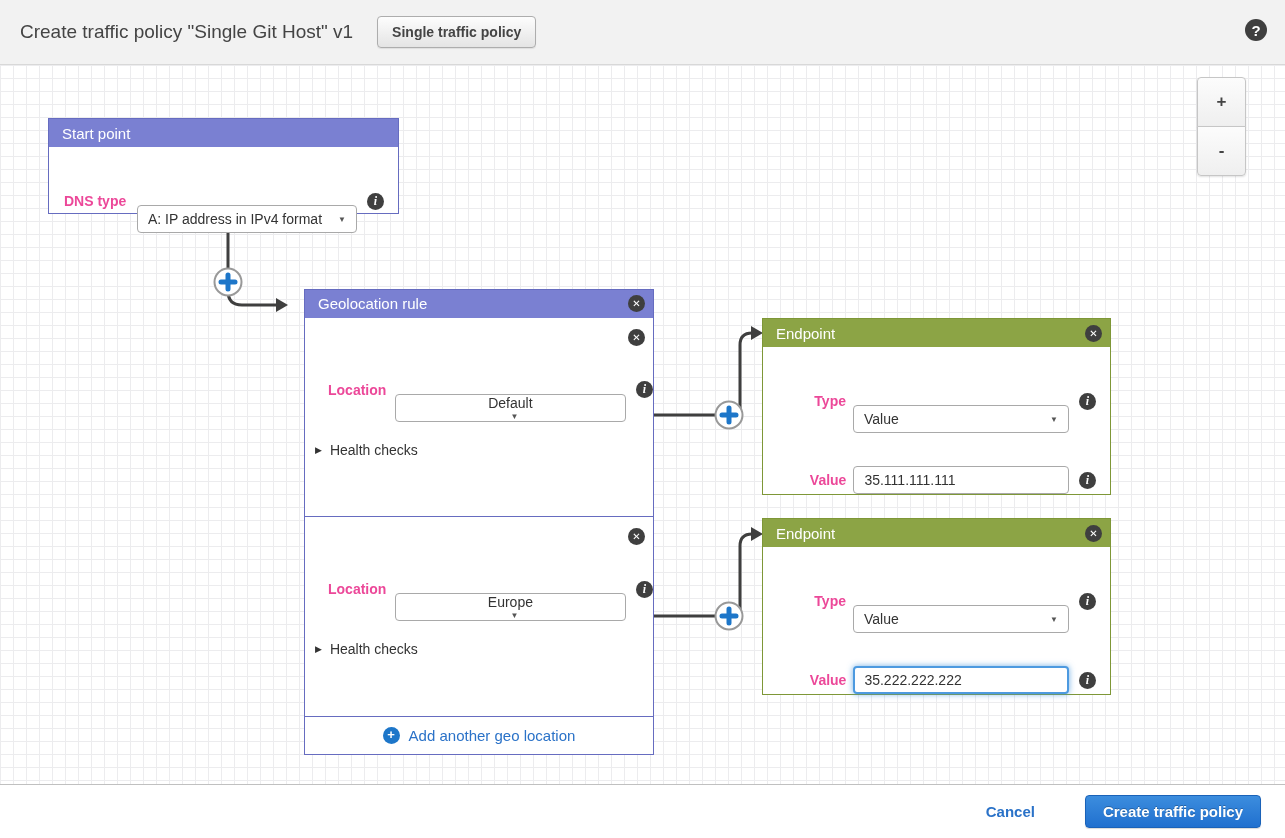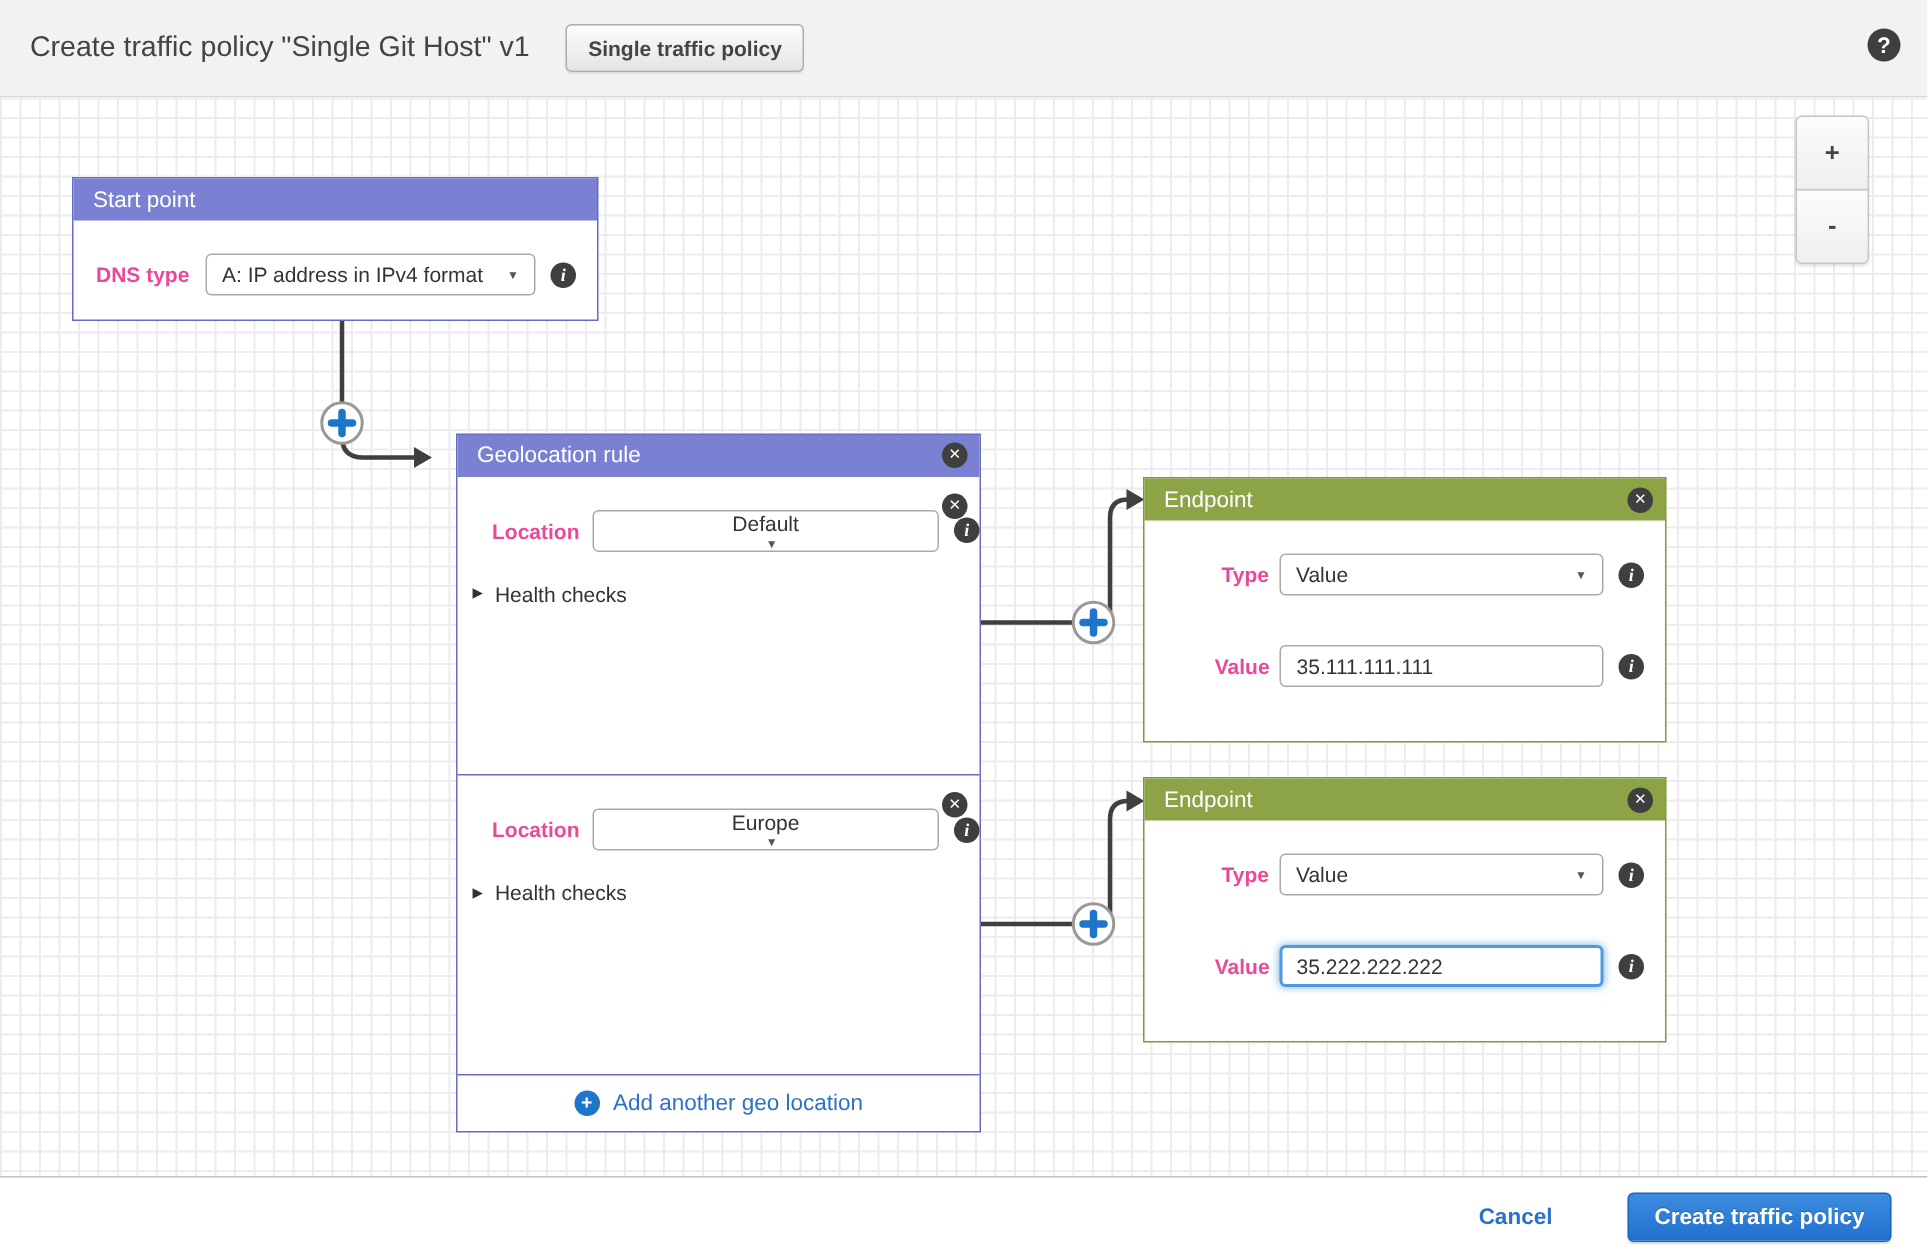--- a/index.html
+++ b/index.html
@@ -71,21 +71,21 @@
     background: #3f3f3f; color: #fff; font-size: 12px; line-height: 16px;
     text-align: center; cursor: pointer; flex: 0 0 auto;
     font-family: "Liberation Serif", serif; font-weight: bold; font-style: italic;
   }
 
   .field-row { display: flex; align-items: center; }
   .field-label { font-size: 14px; font-weight: bold; color: #ec4899; }
   .fake-select {
     height: 28px; background: #fff; border: 1px solid #a9a9a9; border-radius: 4px;
     display: flex; align-items: center; justify-content: space-between;
-    padding: 0 10px; font-size: 14px; color: #333; cursor: pointer;
+    padding: 0 10px; font-size: 14px; color: #333; cursor: pointer; margin-top: 36px;
   }
   .fake-select .caret { font-size: 8px; color: #555; margin-left: 8px; }
   .text-input {
     height: 28px; background: #fff; border: 1px solid #a9a9a9; border-radius: 4px;
     padding: 0 10px; font-size: 14px; color: #333; width: 100%;
     font-family: "Liberation Sans", sans-serif;
   }
   .text-input.focused {
     border: 2px solid #4d9ae0; box-shadow: 0 0 6px rgba(70,150,220,.75);
     padding: 0 9px;
@@ -96,21 +96,21 @@
   .start-box .body { padding: 22px 14px 0 15px; display: flex; align-items: center; }
   .start-box .field-label { width: 70px; }
   .start-box .fake-select { width: 232px; margin-left: 7px; }
   .start-box .info-icon { margin-left: 10px; }
 
   
   .geo-box { left: 304px; top: 224px; width: 350px; height: 466px; display: flex; flex-direction: column; }
   .geo-section { position: relative; height: 199px; }
   .geo-section + .geo-section { border-top: 1px solid #666cc0; height: 201px; }
   .geo-section .sec-close { position: absolute; right: 8px; top: 11px; }
-  .geo-section .loc-row { padding: 22px 0 0 23px; display: flex; align-items: center; }
+  .geo-section .loc-row { padding: 40px 0 0 23px; display: flex; align-items: center; }
   .geo-section .field-label { width: 60px; }
   .geo-section .fake-select { width: 232px; margin-left: 7px; flex-direction: column; }
   .geo-section .info-icon { margin-left: 10px; }
   .health-row { display: flex; align-items: center; margin: 20px 0 0 10px; cursor: pointer; }
   .health-row .tri { font-size: 9px; color: #333; margin-right: 8px; }
   .health-row .health-label { font-size: 14px; color: #333; }
   .geo-footer {
     border-top: 1px solid #666cc0; height: 38px;
     display: flex; align-items: center; justify-content: center; cursor: pointer;
   }

